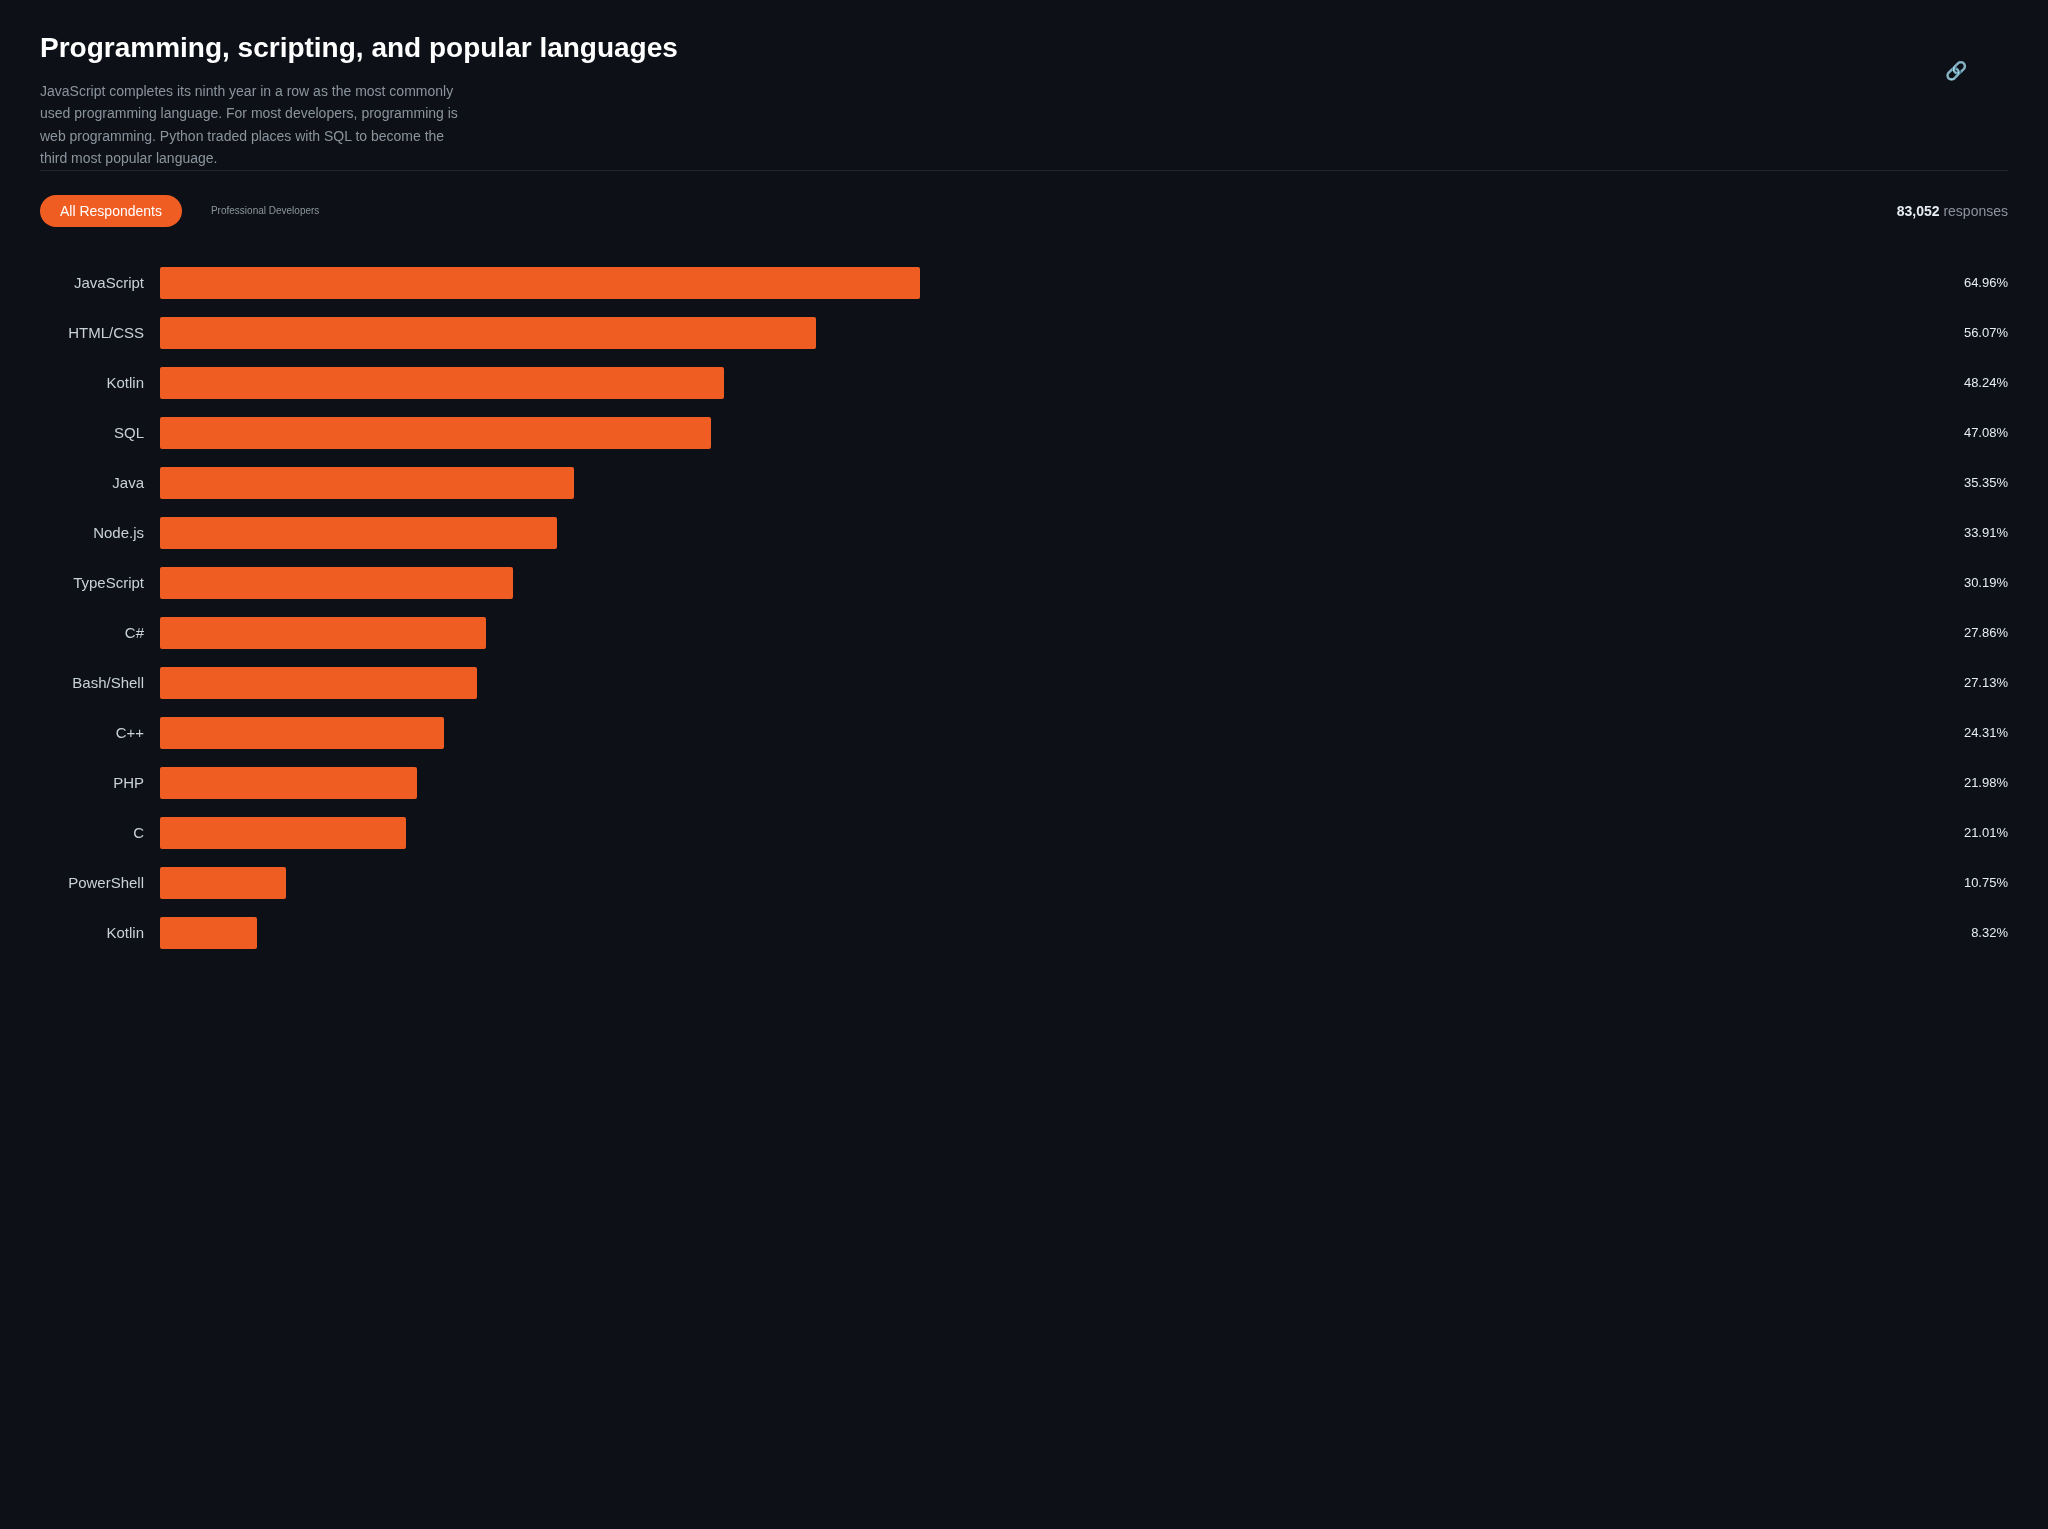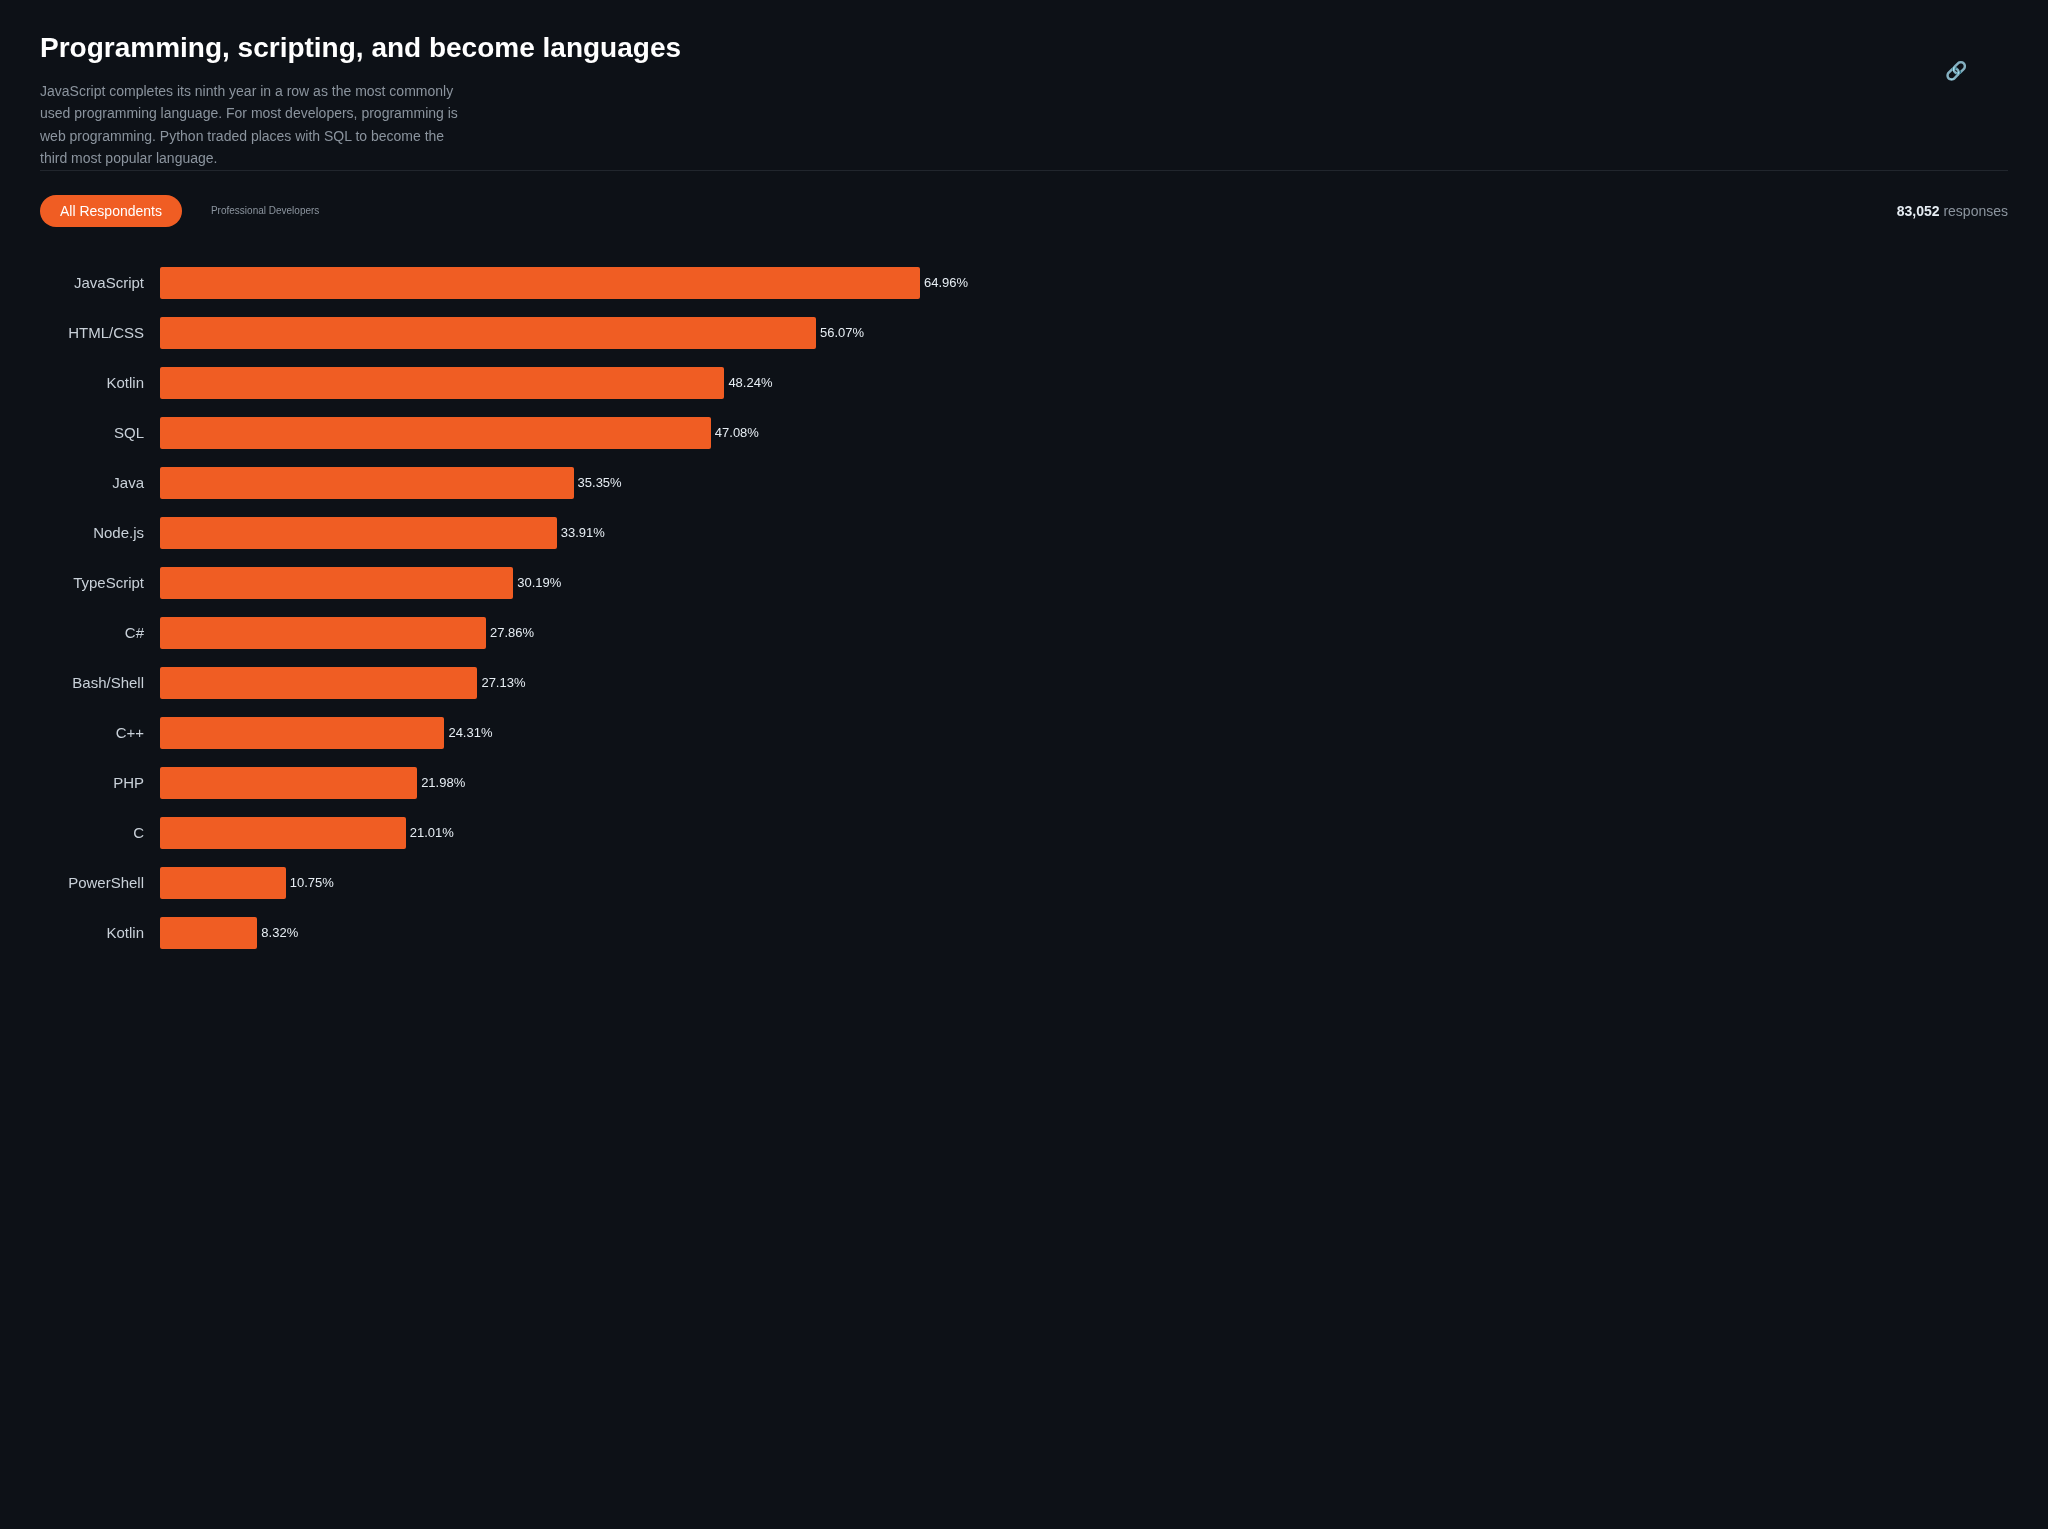--- a/index.html
+++ b/index.html
@@ -91,21 +91,22 @@
       font-size: 15px;
       color: #c9d1d9;
       padding-right: 16px;
       flex-shrink: 0;
     }
 
     .bar-wrapper {
       flex: 1;
       display: flex;
       align-items: center;
-      gap: 4px;
+      gap: 10px;
+      justify-content: space-between;
     }
 
     .bar {
       height: 32px;
       background-color: #f05d23;
       border-radius: 2px;
       flex-shrink: 0;
     }
 
     .bar-value {
@@ -124,21 +125,21 @@
     }
 
     .header-area {
       position: relative;
     }
   </style>
 </head>
 <body>
 
 <div class="header-area">
-  <h1 class="page-title">Programming, scripting, and become languages</h1>
+  <h1 class="page-title">Programming, scripting, and popular languages</h1>
   <p class="page-description">JavaScript completes its ninth year in a row as the most commonly used programming language. For most developers, programming is web programming. Python traded places with SQL to become the third most popular language.</p>
   <span class="link-icon">🔗</span>
 </div>
 
 <hr class="divider">
 
 <div class="filter-bar">
   <div class="filter-tabs">
     <button class="tab-active">All Respondents</button>
     <button class="tab-inactive">Professional Developers</button>

